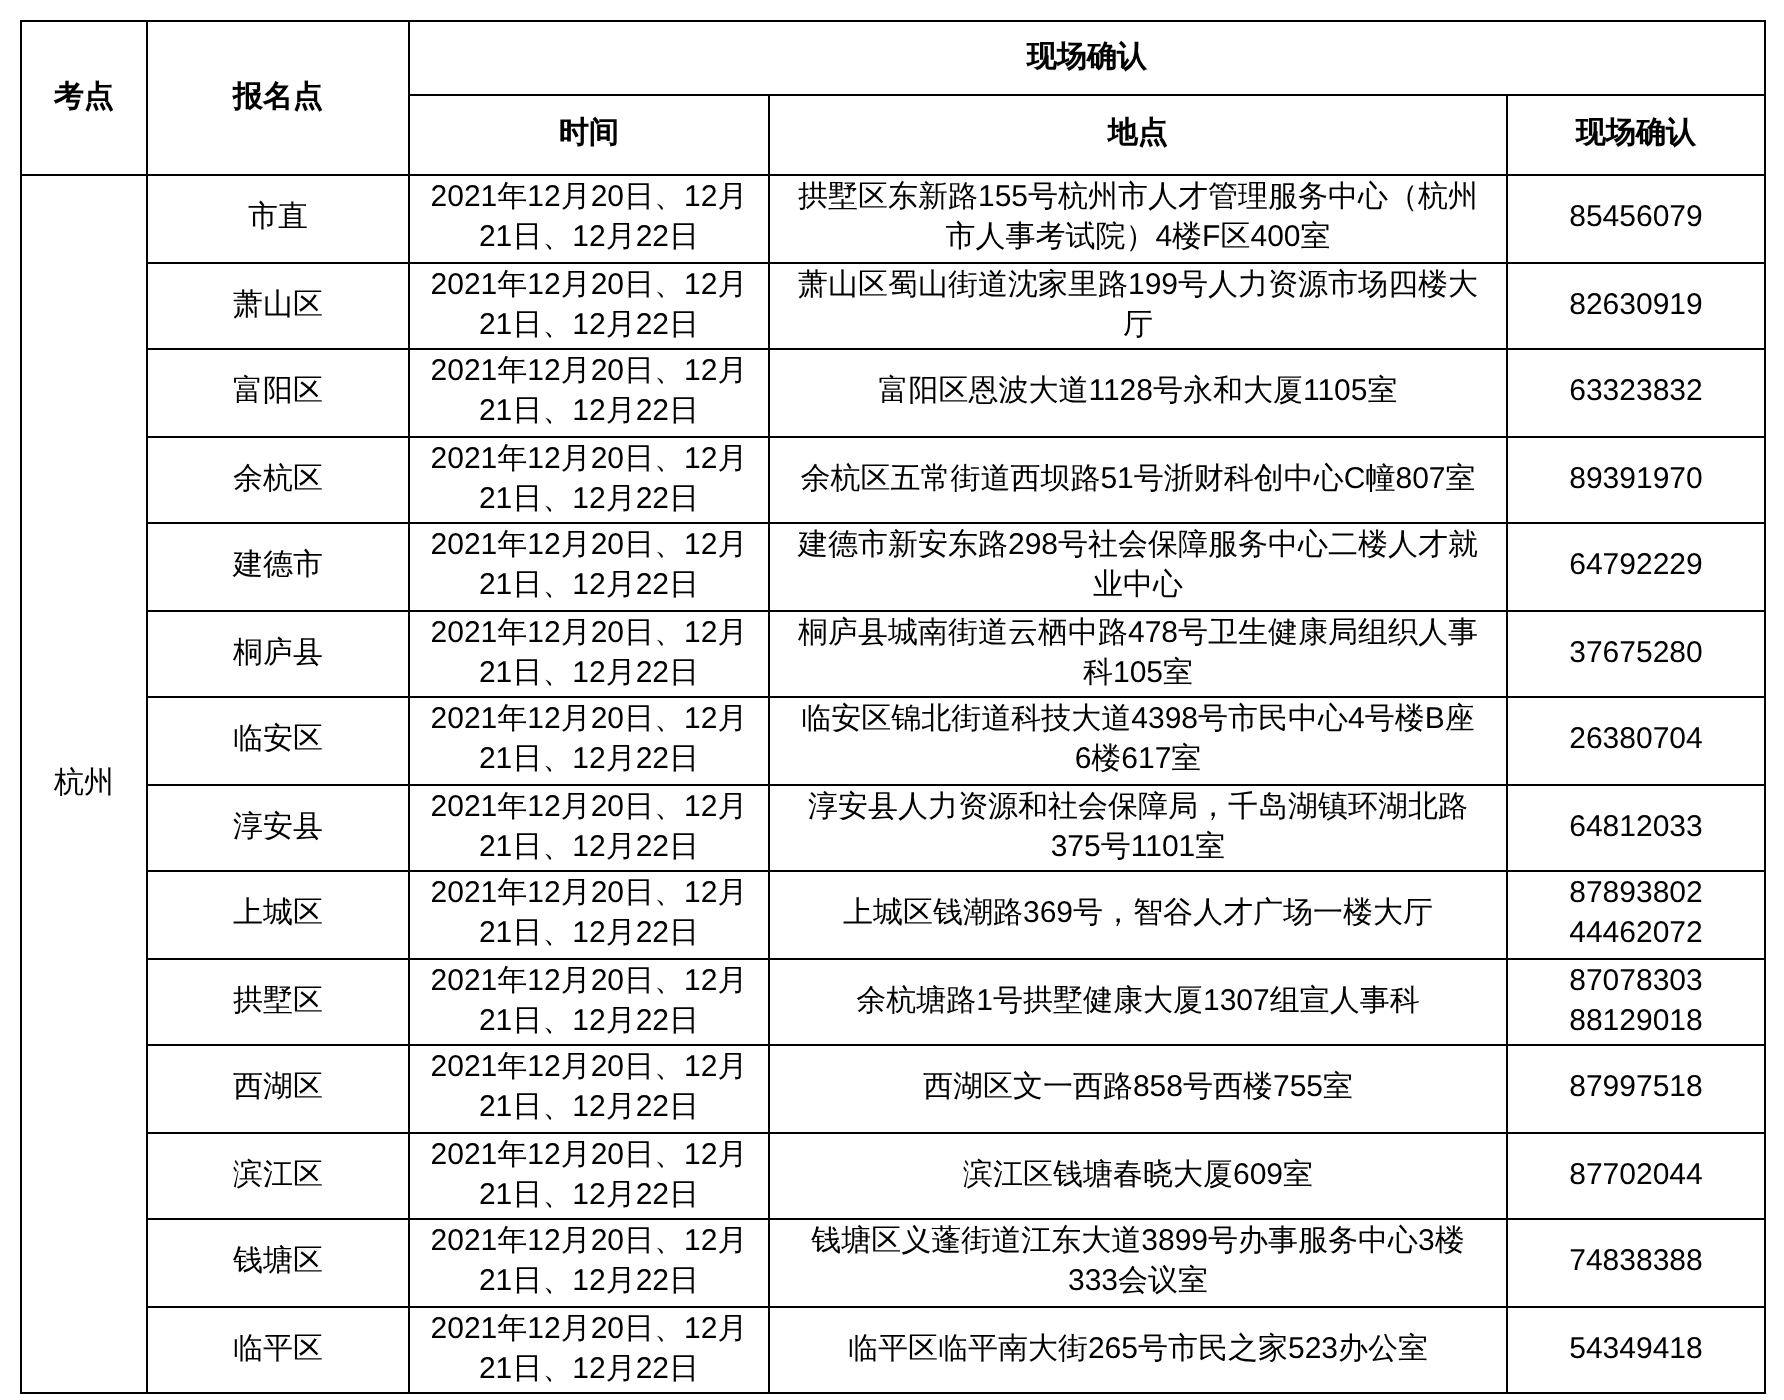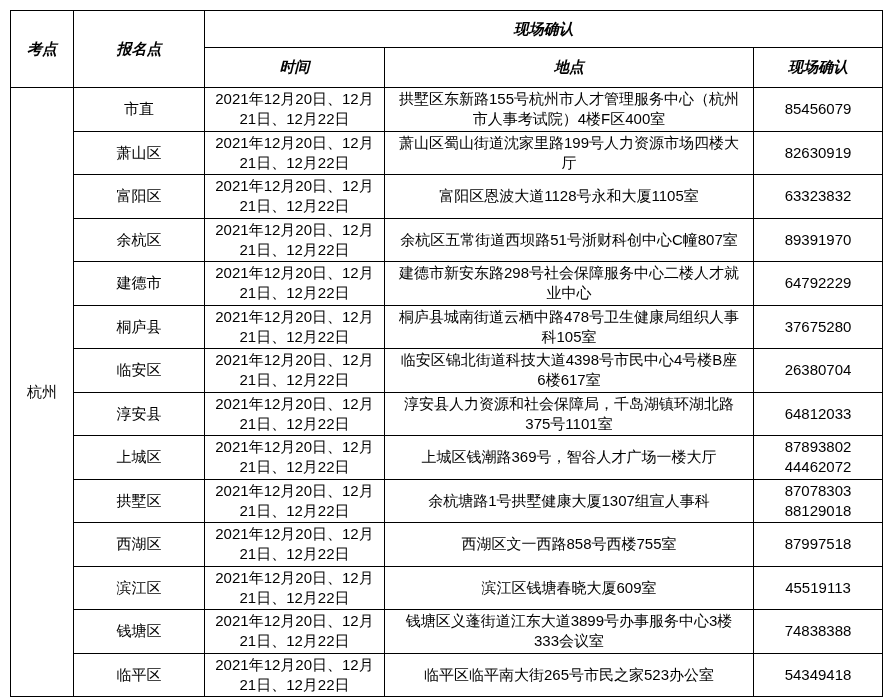--- a/index.html
+++ b/index.html
@@ -13,21 +13,21 @@
     width: 872px; border-collapse: collapse; table-layout: fixed;
   }
   table.confirm th, table.confirm td {
     border: 1px solid #000000;
     text-align: center; vertical-align: middle;
     font-size: 15px; line-height: 1.35;
     padding: 1px 3px;
     white-space: pre-line;
     overflow: hidden;
   }
-  table.confirm th { font-weight: bold; font-style: italic; }
+  table.confirm th { font-weight: bold; }
   tr.hdr1 { height: 37px; }
   tr.hdr2 { height: 40px; }
   tr.datarow { height: 43px; }
   col.c-site   { width: 63px; }
   col.c-point  { width: 131px; }
   col.c-time   { width: 180px; }
   col.c-addr   { width: 369px; }
   col.c-phone  { width: 129px; }
 </style>
 </head>
@@ -138,21 +138,21 @@
       <td>2021年12月20日、12月
 21日、12月22日</td>
       <td>西湖区文一西路858号西楼755室</td>
       <td>87997518</td>
     </tr>
     <tr class="datarow">
       <td>滨江区</td>
       <td>2021年12月20日、12月
 21日、12月22日</td>
       <td>滨江区钱塘春晓大厦609室</td>
-      <td>45519113</td>
+      <td>87702044</td>
     </tr>
     <tr class="datarow">
       <td>钱塘区</td>
       <td>2021年12月20日、12月
 21日、12月22日</td>
       <td>钱塘区义蓬街道江东大道3899号办事服务中心3楼
 333会议室</td>
       <td>74838388</td>
     </tr>
     <tr class="datarow">

